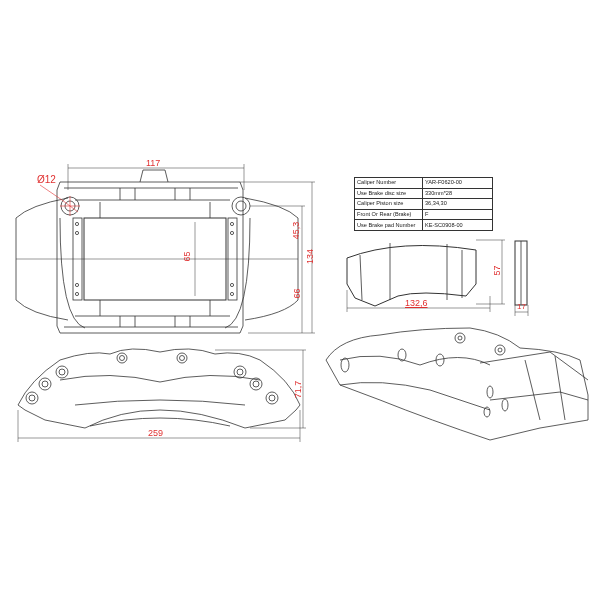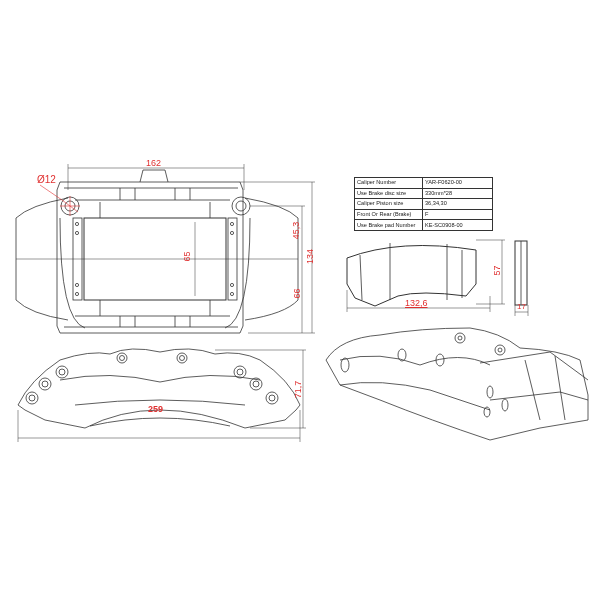--- a/index.html
+++ b/index.html
@@ -145,25 +145,25 @@
         <td class="k">Front Or Rear (Brake)</td>
         <td class="v">F</td>
       </tr>
   <tr>
         <td class="k">Use Brake  pad Number</td>
         <td class="v">KE-SC0908-00</td>
       </tr>
 </tbody>
   </table>
 
-<span class="dim" style="left:146px;top:159px;">162</span>
+<span class="dim" style="left:146px;top:159px;">117</span>
 <span class="dim" style="left:37px;top:175px;font-size:10px;">Ø12</span>
 <span class="dim v" style="left:182px;top:252px;">65</span>
 <span class="dim v" style="left:288px;top:226px;">45,3</span>
 <span class="dim v" style="left:303px;top:252px;">134</span>
 <span class="dim v" style="left:292px;top:289px;">66</span>
 
 <span class="dim" style="left:405px;top:299px;text-decoration:underline;">132,6</span>
 <span class="dim v" style="left:492px;top:266px;">57</span>
 <span class="dim" style="left:517px;top:303px;font-size:8px;text-align:right;">17</span>
 
-<span class="dim" style="left:148px;top:405px;font-weight:bold;">259</span>
+<span class="dim" style="left:148px;top:429px;">259</span>
 <span class="dim v" style="left:290px;top:385px;">71,7</span>
 
 </body></html>

